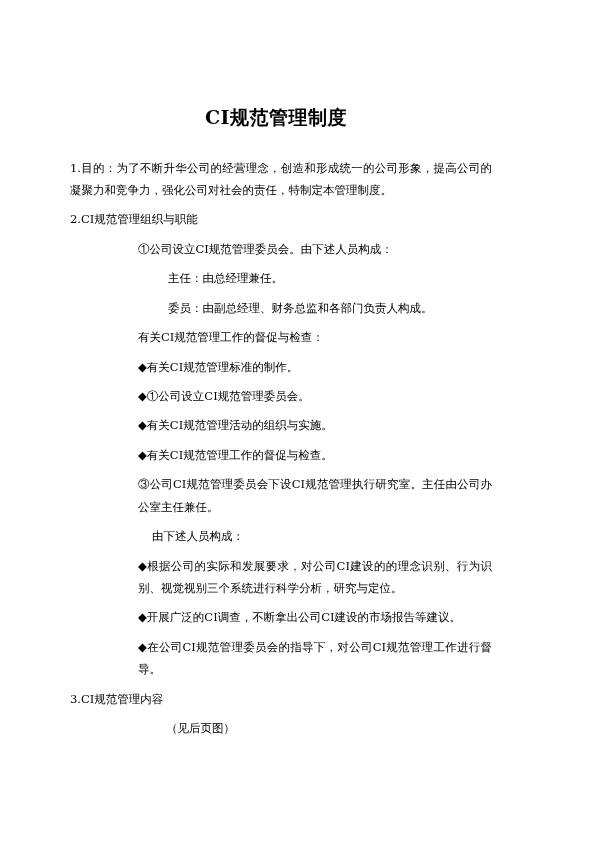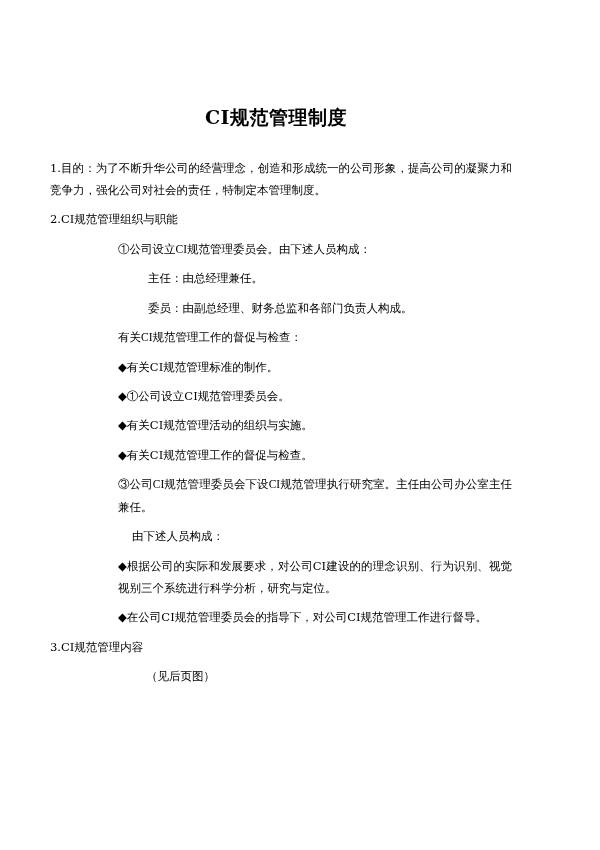--- a/index.html
+++ b/index.html
@@ -12,21 +12,21 @@
     background: #ffffff;
     font-family: "DejaVu Serif", "Liberation Serif", serif;
     color: #000000;
     overflow: hidden;
   }
   .page {
     position: relative;
     width: 552px;
     height: 850px;
     box-sizing: border-box;
-    padding: 0 40px;
+    padding: 0 60px;
   }
   .doc-title {
     margin: 0;
     padding-top: 104px;
     text-align: center;
     font-size: 19px;
     font-weight: bold;
     letter-spacing: 0.5px;
     line-height: 1.4;
   }
@@ -40,21 +40,20 @@
     text-align: justify;
   }
   
   .lvl-num {
     padding-left: 8px;
     text-indent: 0;
   }
   
   .lvl-circ {
     padding-left: 76px;
-    font-family: Liberation Serif, serif;
   }
   
   .lvl-deep {
     padding-left: 106px;
   }
   
   .lvl-bullet {
     padding-left: 76px;
     text-indent: 0;
   }
@@ -111,20 +110,23 @@
     </p>
 
     <p class="para lvl-circ">③公司CI规范管理委员会下设CI规范管理执行研究室。主任由公司办公室主任兼任。</p>
 
     <p class="para lvl-cont">由下述人员构成：</p>
 
     <p class="para lvl-bullet">
       <span class="bullet-glyph">◆</span><span>根据公司的实际和发展要求，对公司CI建设的的理念识别、行为识别、视觉视别三个系统进行科学分析，研究与定位。</span>
     </p>
 
+    <p class="para lvl-bullet">
+      <span class="bullet-glyph">◆</span><span>开展广泛的CI调查，不断拿出公司CI建设的市场报告等建议。</span>
+    </p>
 
 
     <p class="para lvl-bullet">
       <span class="bullet-glyph">◆</span><span>在公司CI规范管理委员会的指导下，对公司CI规范管理工作进行督导。</span>
     </p>
 
     <p class="para lvl-num">
       <span>3.</span><span>CI规范管理内容</span>
     </p>
 

